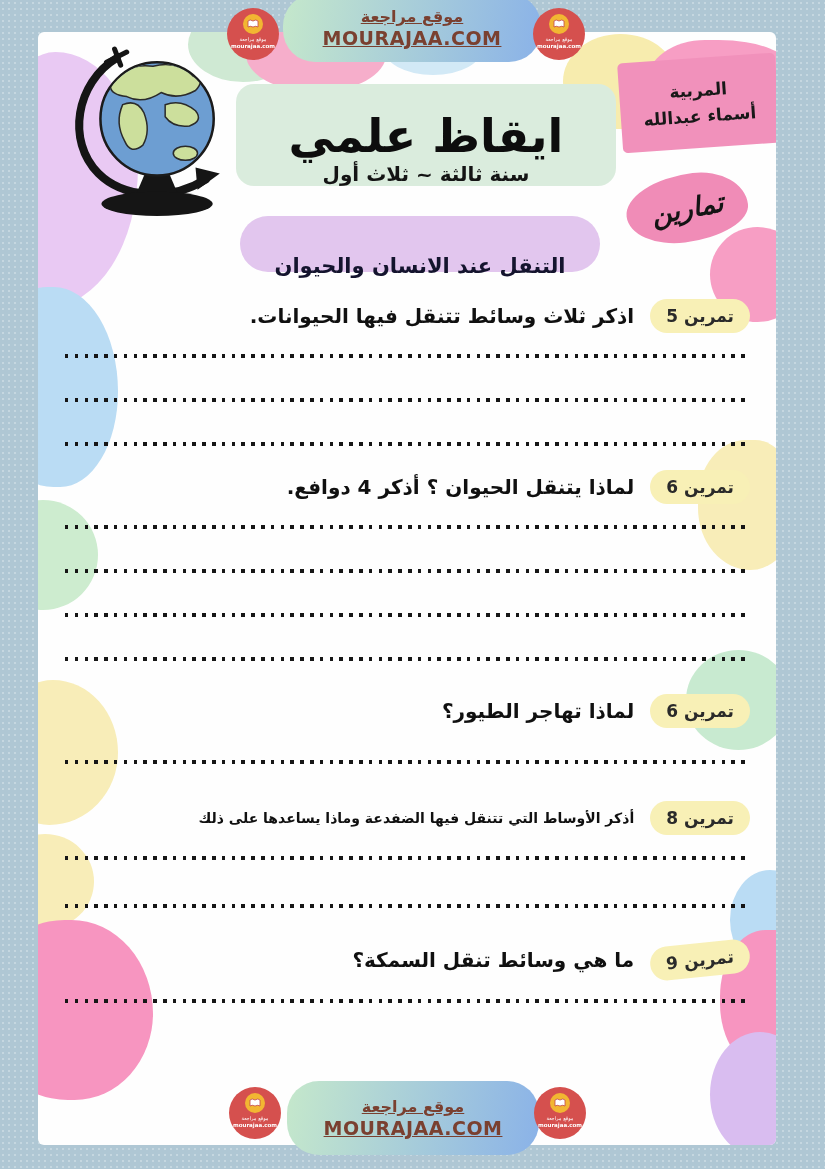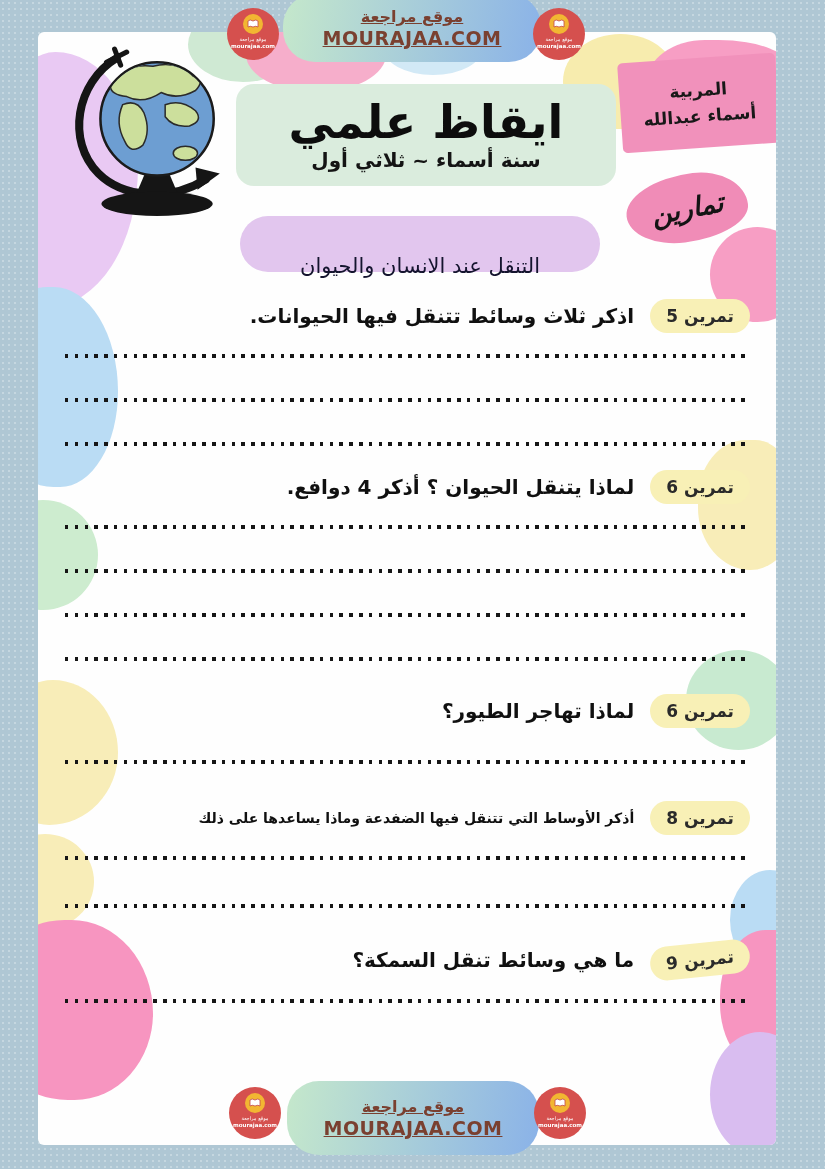--- a/index.html
+++ b/index.html
@@ -33,35 +33,35 @@
   .b12{left:672px;top:195px;width:95px;height:95px;background:#f79ec4;border-radius:50%;}
   .b13{left:660px;top:408px;width:100px;height:130px;background:#f8edb8;border-radius:50% 45% 50% 55%/48% 52% 50% 50%;}
   .b14{left:648px;top:618px;width:105px;height:100px;background:#c8ead0;border-radius:50%;}
   .b15{left:692px;top:838px;width:80px;height:100px;background:#badcf4;border-radius:50%;}
   .b16{left:682px;top:898px;width:95px;height:140px;background:#f795c0;border-radius:50% 45% 55% 50%/50% 50% 50% 50%;}
   .b17{left:672px;top:1000px;width:100px;height:125px;background:#d9bdf0;border-radius:50%;}
   
   .globe{position:absolute;left:26px;top:14px;width:174px;height:174px;}
   .masthead{position:absolute;left:198px;top:52px;width:380px;height:102px;
             background:var(--masthead-bg);border-radius:18px;text-align:center;
-            display:flex;flex-direction:column;justify-content:center;direction:rtl;}
+            display:flex;flex-direction:column;justify-content:flex-end;direction:rtl;}
   .masthead .title{font-size:46px;font-weight:bold;color:#0d0d0d;line-height:1.05;}
   .masthead .subtitle{font-size:20px;font-weight:bold;color:#141414;margin-top:2px;}
   .teacher-card{position:absolute;left:582px;top:26px;width:158px;height:90px;
                 background:var(--teacher-pink);transform:rotate(-4deg);border-radius:5px;
                 display:flex;flex-direction:column;justify-content:center;text-align:center;direction:rtl;}
   .teacher-card span{font-size:17px;font-weight:bold;color:#181818;line-height:1.55;}
   .tamarin{position:absolute;left:588px;top:142px;width:122px;height:68px;
            background:var(--heading-pink);border-radius:58% 42% 55% 45%/52% 55% 45% 48%;
            transform:rotate(-7deg);display:flex;align-items:center;justify-content:center;direction:rtl;}
   .tamarin span{font-size:27px;font-weight:bold;font-style:italic;color:#141414;transform:rotate(-4deg);}
   .topic{position:absolute;left:202px;top:184px;width:360px;height:56px;
          background:var(--topic-lavender);border-radius:28px;display:flex;align-items:center;
          justify-content:center;direction:rtl;}
-  .topic span{font-size:21px;font-weight:normal;color:#14142e;margin-top:44px;}
+  .topic span{font-size:21px;font-weight:bold;color:#14142e;margin-top:44px;}
   
   .exercises{position:absolute;inset:0;}
   .ex-block{position:absolute;left:27px;width:685px;}
   .ex-5{top:262px;} .ex-6{top:433px;} .ex-7{top:657px;} .ex-8{top:764px;} .ex-9{top:906px;}
   .ex-row{display:flex;direction:rtl;align-items:center;gap:16px;min-height:44px;}
   .badge{background:var(--badge-yellow);border-radius:20px;padding:7px 16px;
          font-size:17px;font-weight:bold;color:#2a2a2a;white-space:nowrap;flex:0 0 auto;}
   .ex-9 .badge{transform:rotate(-6deg);}
   .question{font-size:20px;font-weight:bold;color:#101010;white-space:nowrap;}
   .ex-8 .question{font-size:14px;}
@@ -126,21 +126,21 @@
         <path d="M46 40 Q60 16 88 20 Q112 14 128 30 Q140 34 130 44 Q112 54 96 46 Q78 58 62 50 Q46 48 46 40 Z"></path>
         <path d="M58 58 Q50 76 60 94 Q66 108 78 98 Q86 84 79 66 Q72 52 58 58 Z"></path>
         <path d="M100 58 Q116 52 130 64 Q138 74 124 79 Q108 81 100 70 Z"></path>
         <ellipse cx="120" cy="106" rx="12" ry="7"></ellipse>
       </g>
       <path d="M132 142 L154 126 L130 120 Z" fill="#151515"></path>
     </svg>
 
     <div class="masthead">
       <div class="title">ايقاظ علمي</div>
-      <div class="subtitle">سنة أسماء ~ ثلاثي أول</div>
+      <div class="subtitle">سنة ثالثة ~ ثلاث أول</div>
     </div>
 
     <div class="teacher-card">
       <span>المربية</span>
       <span>أسماء عبدالله</span>
     </div>
 
     <div class="tamarin">
       <span>تمارين</span>
     </div>

